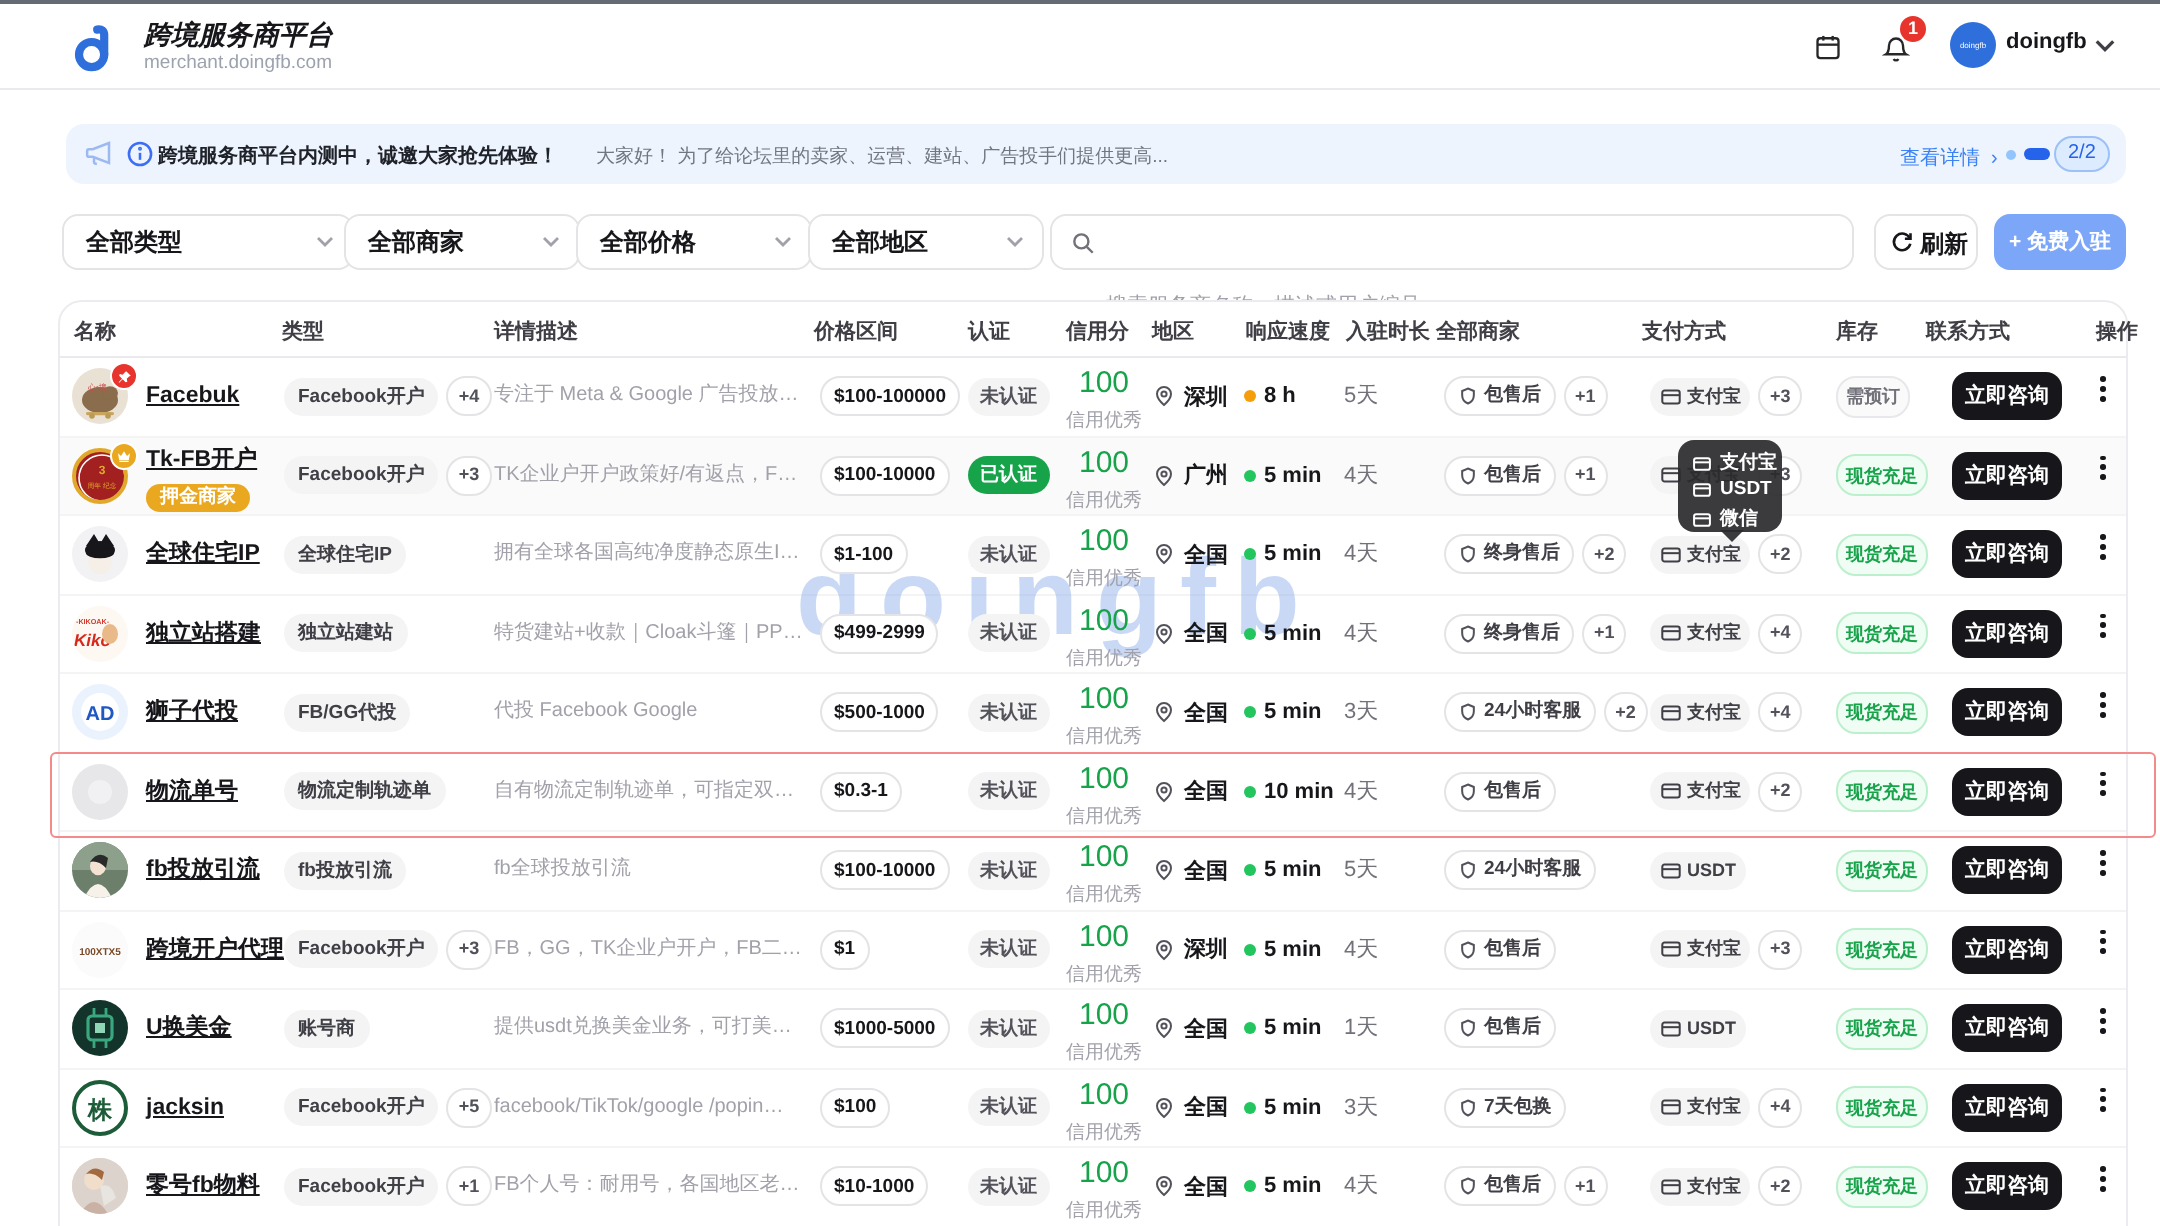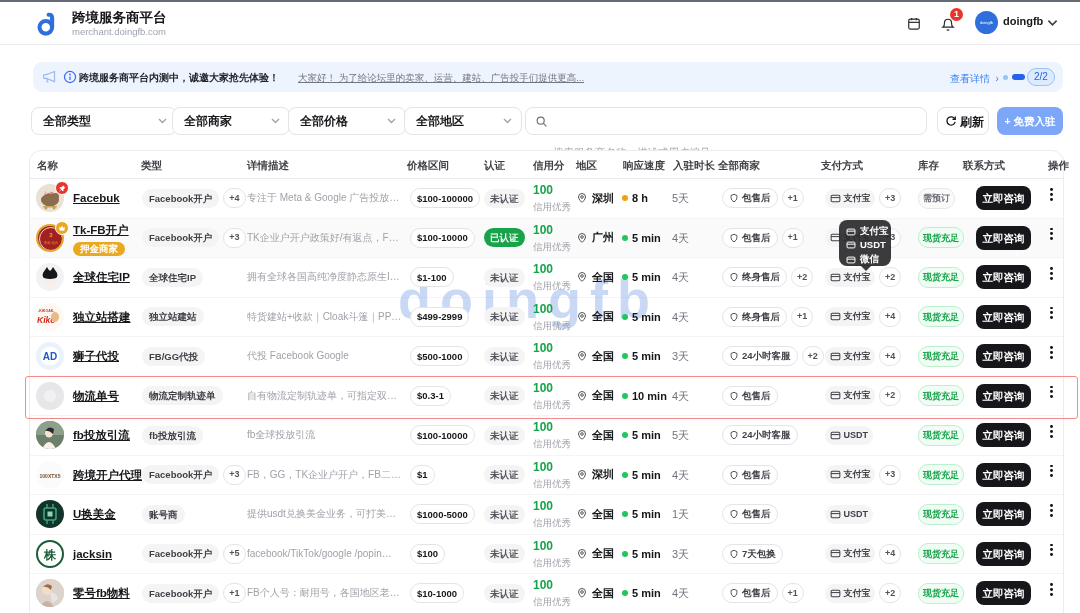--- a/index.html
+++ b/index.html
@@ -2,29 +2,29 @@
 <html><head><meta charset="utf-8">
 <style>
 * { margin:0; padding:0; box-sizing:content-box; }
 html,body { width:1080px; height:613px; overflow:hidden; background:#fff;
   font-family:"Liberation Sans", sans-serif; }
 
 #strip { position:absolute; left:0; top:0; width:1080px; height:2px; background:#656b74; }
 
 #hdr { position:absolute; left:0; top:2px; width:1080px; height:42px; background:#fff; border-bottom:1px solid #e9eaee; }
 #logo { position:absolute; left:37px; top:9px; }
-#htitle { position:absolute; left:72px; top:7px; font-size:13.5px; font-weight:bold; color:#17171b; }
+#htitle { position:absolute; left:72px; top:7px; font-size:13.5px; font-weight:bold; color:#17171b;font-style:italic; }
 #hsub { position:absolute; left:72px; top:24px; font-size:9.5px; color:#9ca3af; }
 .hic { position:absolute; top:14px; color:#27272a; }
 #uav { position:absolute; left:975px; top:9px; width:23px; height:23px; border-radius:50%; background:#2e6fdb; color:#fff; font-size:4px; text-align:center; line-height:23px; }
 #uname { position:absolute; left:1003px; top:13px; font-size:11px; font-weight:bold; color:#17171b; }
 
 #banner { position:absolute; left:33px; top:62px; width:1030px; height:30px; background:#eef4fe; border-radius:9px; }
 #banner .b1 { position:absolute; left:46px; top:9px; font-size:10px; white-space:nowrap; font-weight:bold; color:#1f2329; }
-#banner .b2 { position:absolute; left:265px; white-space:nowrap; top:10px; font-size:9.5px; color:#717680;text-decoration:underline; }
+#banner .b2 { position:absolute; left:265px; white-space:nowrap; top:10px; font-size:9.5px; color:#717680; }
 #banner .bmore { position:absolute; left:917px; top:10px; font-size:10px; color:#3b82f6; }
 #bdot { position:absolute; left:1003px; top:75px; width:5px; height:5px; border-radius:50%; background:#93c5fd; }
 #bpill { position:absolute; left:1012px; top:74px; width:13px; height:6px; border-radius:3px; background:#2563eb; }
 #bpage { position:absolute; left:1027px; top:68px; height:16px; line-height:16px; padding:0 6px; border:1px solid #9cc0f8; background:#dcebfd; border-radius:9px; font-size:10px; color:#2563eb; }
 
 .sel { position:absolute; top:107px; height:26px; border:1px solid #e4e4e7; border-radius:8px; background:#fff; font-size:12px; white-space:nowrap; font-weight:bold; color:#17171b; line-height:26px; padding-left:11px; }
 .sel .ch { position:absolute; right:9px; top:10px; width:9px; height:6px; line-height:0; } .sel .ch svg { display:block; }
 #search { position:absolute; left:525px; top:107px; width:400px; height:26px; border:1px solid #e4e4e7; border-radius:8px; background:#fff; }
 #search span { position:absolute; left:27px; top:7px; font-size:10.5px; color:#a1a1aa;margin-top:31px; }
 #refresh { position:absolute; left:937px; top:107px; width:50px; height:26px; border:1px solid #e4e4e7; border-radius:8px; background:#fff; font-size:12px; font-weight:bold; color:#17171b; }
@@ -41,21 +41,21 @@
 .abadge { position:absolute; left:19px; top:-3px; width:12px; height:12px; border-radius:50%; display:flex; align-items:center; justify-content:center; border:1px solid #fff; }
 .nm { font-size:11.5px; font-weight:bold; color:#17171b; line-height:38.5px; white-space:nowrap;text-decoration:underline; }
 .cell .nm { line-height:15px; }
 .tag { margin-top:3px; display:inline-block; background:#eaa820; color:#fff; font-size:9.5px; font-weight:bold; border-radius:7px; padding:2px 7px; line-height:10px; }
 .tchip { background:#f4f4f5; color:#3f3f46; font-size:9.5px; font-weight:bold; border-radius:10px; padding:4px 7px; line-height:11px; white-space:nowrap; }
 .nchip { background:#fff; border:1px solid #e4e4e7; color:#52525b; font-size:9px; font-weight:bold; border-radius:10px; padding:3.5px 5px; line-height:11px; }
 .desc { font-size:10px; color:#a1a1aa; line-height:38.5px; width:153px; overflow:hidden; white-space:nowrap; }
 .pchip { background:#fff; border:1px solid #e4e4e7; color:#17171b; font-size:9.5px; font-weight:bold; border-radius:10px; padding:3.5px 6px; line-height:11px; white-space:nowrap; }
 .cert0 { background:#f4f4f5; color:#52525b; font-size:9.5px; font-weight:bold; border-radius:10px; padding:4px 6px; line-height:11px; }
 .cert1 { background:#16a34a; color:#fff; font-size:9.5px; font-weight:bold; border-radius:10px; padding:4px 6px; line-height:11px; }
-.cr1 { font-size:12px; font-weight:bold; color:#16a34a; }
+.cr1 { font-size:15px; font-weight:normal; color:#16a34a;text-align:center; }
 .cr2 { font-size:9.5px; color:#a1a1aa; margin-top:4px; white-space:nowrap; }
 .geo { font-size:11px; font-weight:bold; color:#17171b; }
 .dot { width:6px; height:6px; border-radius:50%; display:inline-block; }
 .resp { font-size:11px; font-weight:bold; color:#17171b; }
 .dur { font-size:11px; color:#71717a; line-height:38.5px; }
 .achip { background:#fff; border:1px solid #e4e4e7; color:#3f3f46; font-size:9.5px; font-weight:bold; border-radius:10px; padding:3px 6px; line-height:12px; display:inline-flex; align-items:center; gap:3px; white-space:nowrap; }
 .paychip { background:#f4f4f5; color:#3f3f46; font-size:9px; font-weight:bold; border-radius:10px; padding:4px 4.5px; line-height:11px; display:inline-flex; align-items:center; gap:3px; white-space:nowrap; }
 .stock0 { background:#fafafa; border:1px solid #e8e8ec; color:#71717a; font-size:9px; font-weight:bold; border-radius:10px; padding:3.5px 4px; line-height:12px; white-space:nowrap; }
 .stock1 { background:#f0fdf4; border:1px solid #bcf0cd; color:#16a34a; font-size:9px; font-weight:bold; border-radius:10px; padding:3.5px 4px; line-height:12px; white-space:nowrap; }
 .cta { display:inline-block; width:55px; height:24px; background:#17171b; border-radius:8px; color:#fff; font-size:10.5px; font-weight:bold; text-align:center; line-height:24px; }

